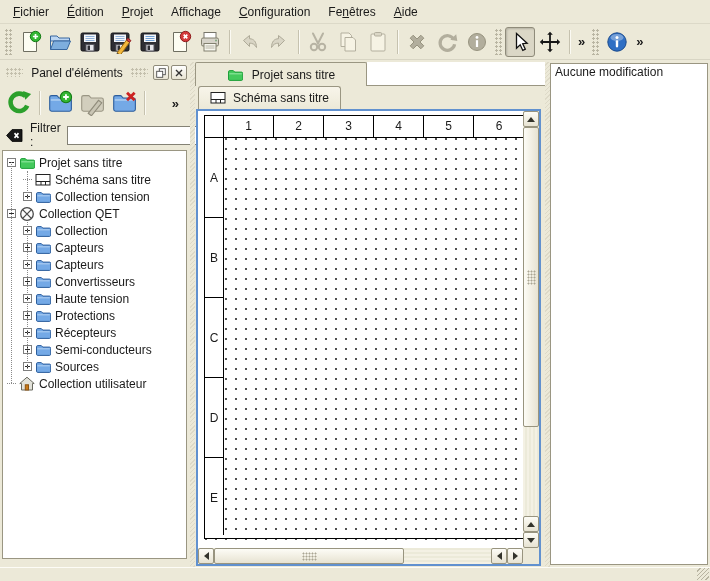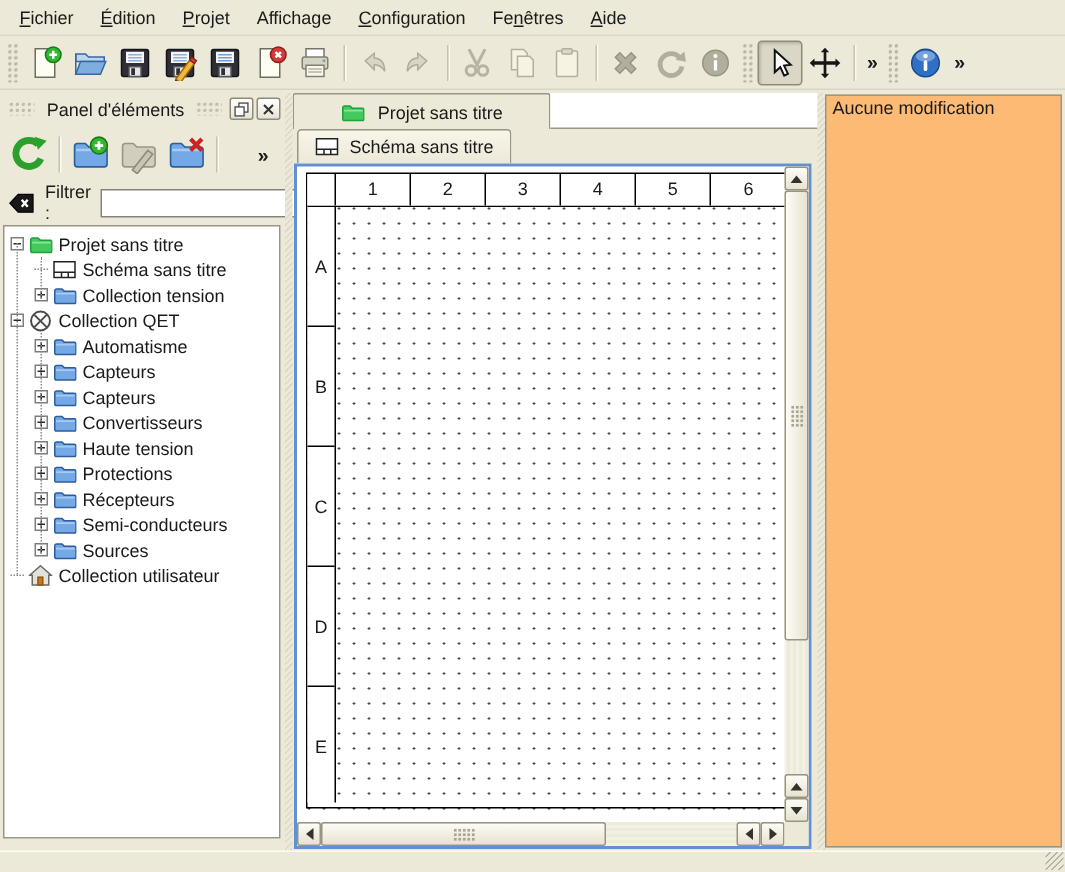--- a/index.html
+++ b/index.html
@@ -83,21 +83,21 @@
   .sb-thumb.h { top:0; height:16px; left:16px; width:190px; background:linear-gradient(#fdfcf6,#e7e3d2); }
   .grip-dots { background-image:radial-gradient(circle,#aaa593 .9px,transparent 1.1px); background-size:3px 3px; }
   .sb-thumb.v .grip-dots { width:9px; height:15px; }
   .sb-thumb.h .grip-dots { width:15px; height:9px; }
   .arr { width:0; height:0; border-style:solid; }
   .arr.up    { border-width:0 4px 5px 4px; border-color:transparent transparent #33332b transparent; }
   .arr.down  { border-width:5px 4px 0 4px; border-color:#33332b transparent transparent transparent; }
   .arr.left  { border-width:4px 5px 4px 0; border-color:transparent #33332b transparent transparent; }
   .arr.right { border-width:4px 0 4px 5px; border-color:transparent transparent transparent #33332b; }
   
-  .undo-box { flex:1; margin:1px 2px 2px 0; background:#fdba74; border:1px solid #9a9682; }
+  .undo-box { flex:1; margin:1px 2px 2px 0; background:#ffffff; border:1px solid #9a9682; }
   .undo-item { padding:1px 4px; }
   
   .statusbar { height:14px; border-top:1px solid #fdfcf6; position:relative; background:#ece9d8; }
   .grip { position:absolute; right:1px; bottom:1px; width:12px; height:12px;
     background:repeating-linear-gradient(135deg,transparent 0 2px,#b7b3a0 2px 3px); }
 </style>
 </head>
 <body>
 
 <div class="menubar" id="menubar">
@@ -409,21 +409,21 @@
         </div>
         <div class="tree-row">
           <span class="tree-indent" style="width: 20px;"></span>
           <span class="expander plus"></span>
           <span class="icon tree-icon">
             <svg width="16" height="16" viewBox="0 0 16 16">
               <path d="M1.5 4.8 c0-.7 .5-1.2 1.2-1.2 h3.6 l1.5 1.5 h6.7 c.7 0 1.2 .5 1.2 1.2 v5.9 c0 .7-.5 1.2-1.2 1.2 H2.7 c-.7 0-1.2-.5-1.2-1.2z" fill="#74a9e6" stroke="#2c5d9c"></path>
               <path d="M2.3 6.8 h12.4" stroke="#a9cbf0" stroke-width="1.2"></path>
             </svg>
           </span>
-          <span class="tree-label">Automatisme</span>
+          <span class="tree-label">Collection</span>
         </div>
         <div class="tree-row">
           <span class="tree-indent" style="width: 20px;"></span>
           <span class="expander plus"></span>
           <span class="icon tree-icon">
             <svg width="16" height="16" viewBox="0 0 16 16">
               <path d="M1.5 4.8 c0-.7 .5-1.2 1.2-1.2 h3.6 l1.5 1.5 h6.7 c.7 0 1.2 .5 1.2 1.2 v5.9 c0 .7-.5 1.2-1.2 1.2 H2.7 c-.7 0-1.2-.5-1.2-1.2z" fill="#74a9e6" stroke="#2c5d9c"></path>
               <path d="M2.3 6.8 h12.4" stroke="#a9cbf0" stroke-width="1.2"></path>
             </svg>
           </span>

